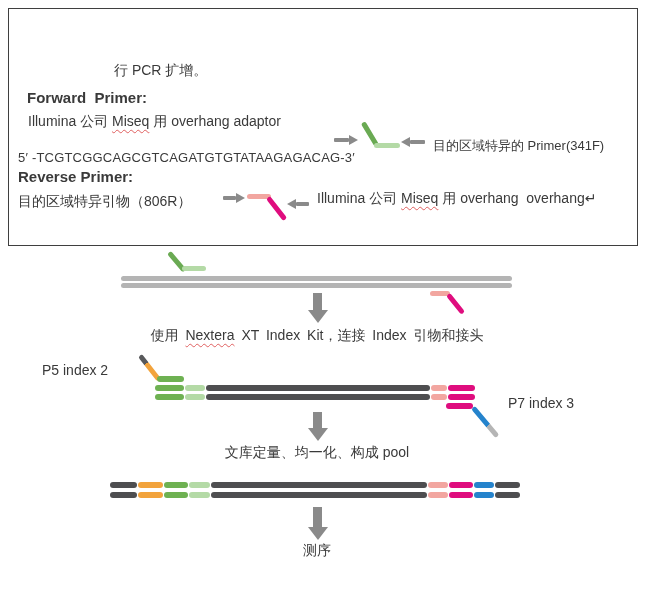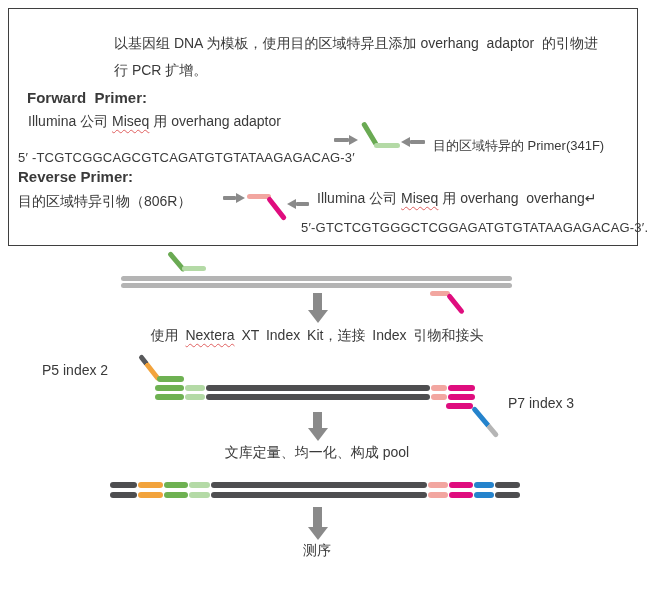--- a/index.html
+++ b/index.html
@@ -31,21 +31,20 @@
   .segbar { position:absolute; display:flex; gap:1px; height:6px; }
   .seg { height:100%; border-radius:3px; flex:0 0 auto; }
   .center { position:absolute; left:0; width:634px; text-align:center; white-space:pre; }
   .ws { word-spacing:3px; }
 </style>
 </head>
 <body>
 
 <div class="info-box">
 
-  <div class="txt" style="left:105px; top:26px;">以基因组 DNA 为模板，使用目的区域特异且添加 overhang  adaptor  的引物进</div>
   <div class="txt" style="left:89px; top:53px;margin-left:16px;">行 PCR 扩增。</div>
 
   <div class="txt bold" style="left:18px; top:80px;">Forward  Primer:</div>
 
   <div class="txt" style="left:19px; top:104px;"><span>Illumina 公司 </span><span class="misspell">Miseq</span><span> 用 overhang adaptor</span></div>
 
   <div class="txt seq" style="left:9px; top:130px;">5′ -TCGTCGGCAGCGTCAGATGTGTATAAGAGACAG-3′</div>
 
   <div class="harrow r" style="left:325px; top:129px; width:15px;"></div>
   <div>
@@ -60,21 +59,20 @@
   <div class="txt" style="left:9px; top:184px;">目的区域特异引物（806R）</div>
 
   <div class="harrow r" style="left:214px; top:187px; width:13px;"></div>
   <div>
     <div class="bar" style="left:238px; top:185px; width:24px; height:5px; background:#f2a6a0;"></div>
     <div class="diag" style="left:259px; top:186px; width:28px; background:#df0d7e; transform:rotate(52deg);"></div>
   </div>
   <div class="harrow l" style="left:287px; top:193px; width:13px;"></div>
 
   <div class="txt" style="left:308px; top:181px;"><span>Illumina 公司 </span><span class="misspell">Miseq</span><span> 用 overhang  overhang↵</span></div>
-  <div class="txt seq" style="left:292px; top:200px;">5′-GTCTCGTGGGCTCGGAGATGTGTATAAGAGACAG-3′.</div>
 </div>
 
 <div>
   <div class="diag" style="left:169px; top:250px; width:24px; background:#6aaa53; transform:rotate(50deg);"></div>
   <div class="bar" style="left:182px; top:266px; width:24px; height:5px; background:#b4daa6;"></div>
 
   <div class="bar" style="left:121px; top:276px; width:391px; height:5px; background:#b4b4b4;"></div>
   <div class="bar" style="left:121px; top:283px; width:391px; height:5px; background:#b4b4b4;"></div>
 
   <div class="bar" style="left:430px; top:291px; width:20px; height:5px; background:#f2a6a0;"></div>

